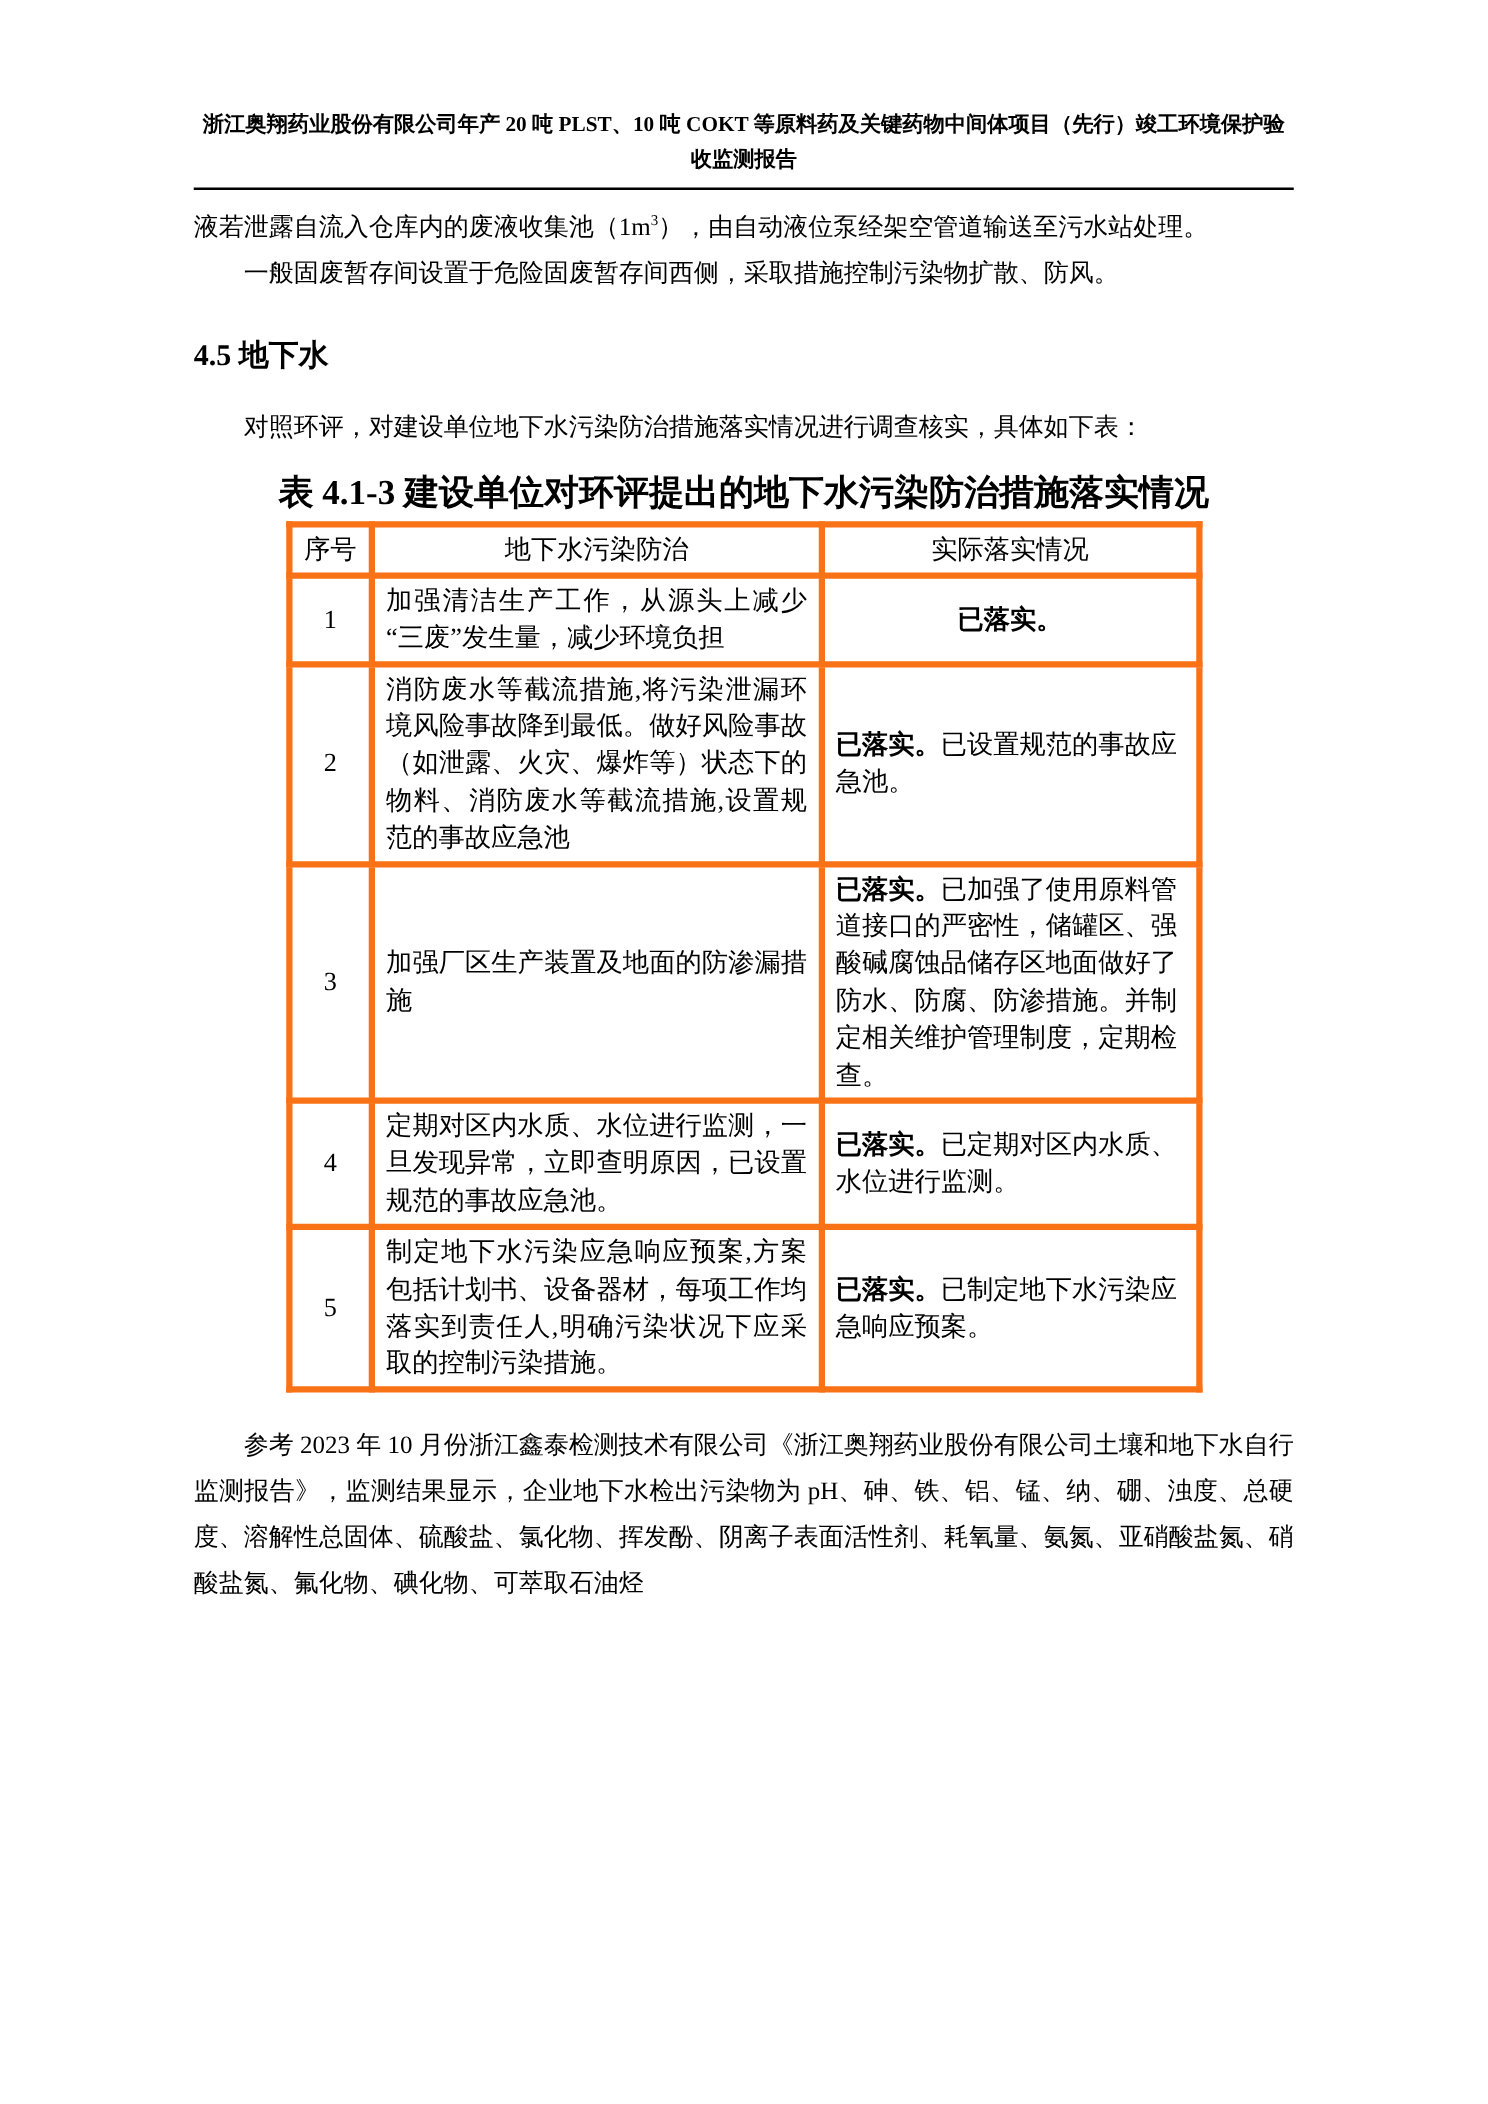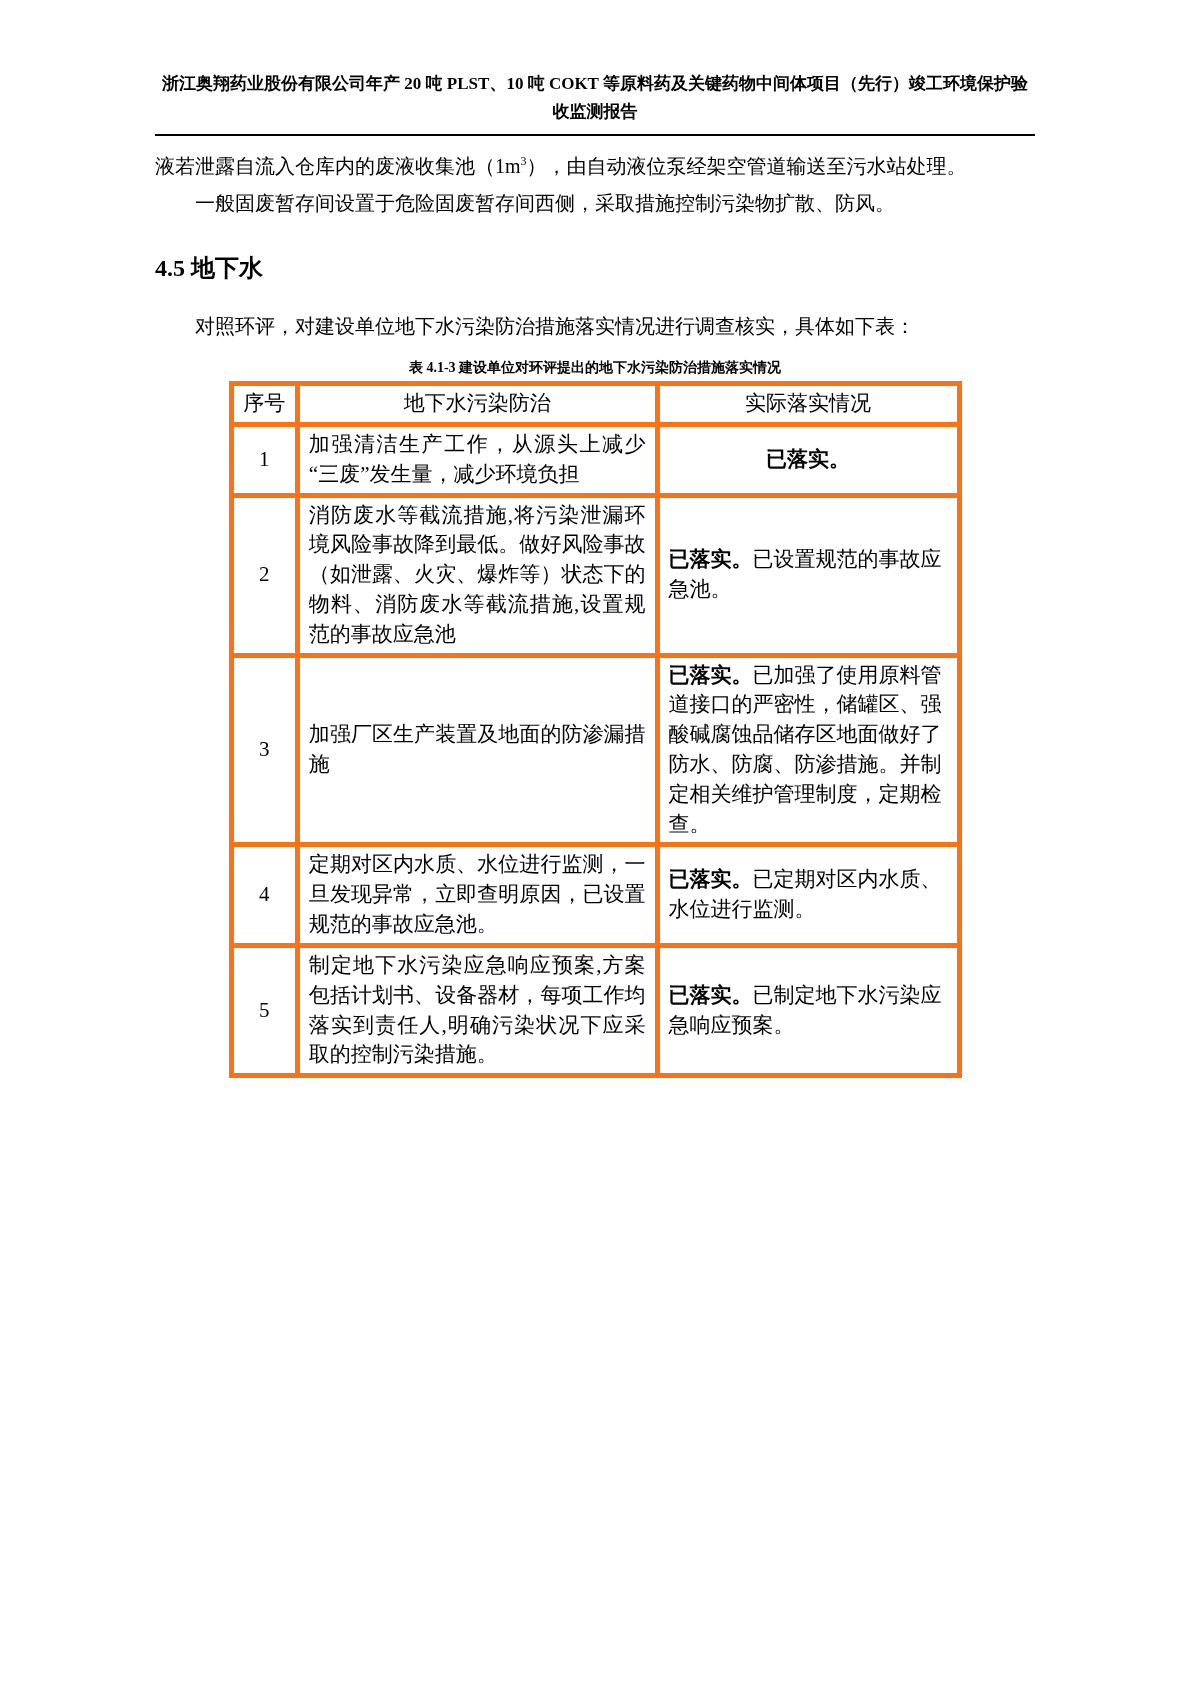--- a/index.html
+++ b/index.html
@@ -5,21 +5,21 @@
   html,body{margin:0;padding:0;background:#ffffff;}
   .page{
     position:relative;
     width:1190px;height:1683px;
     margin:0 auto;
     background:#ffffff;
     color:#000;
     font-family:"Liberation Serif","DejaVu Serif",serif;
     overflow:hidden;
   }
-  .content{position:absolute;left:155px;top:0;width:880px;}
+  .content{position:absolute;left:155px;top:16px;width:880px;}
   .doc-header{
     padding-top:70px;
     text-align:center;
     font-size:17px;
     line-height:1.65;
     font-weight:bold;
     border-bottom:2px solid #000;
     padding-bottom:8px;
   }
   .body-text{
@@ -30,21 +30,21 @@
   }
   .p-first{margin-top:12px;}
   .indent{text-indent:2em;}
   sup{font-size:0.6em;vertical-align:super;line-height:0;}
   .section-heading{
     font-size:24px;
     font-weight:bold;
     margin:30px 0 24px 0;
   }
   .table-title{
-    font-size:14px;
+    font-size:28px;
     font-weight:bold;
     text-align:center;
     margin:14px 0 4px 0;
   }
   table.gw{
     width:733px;
     margin:0 auto;
     border-collapse:collapse;
     font-size:21px;
     line-height:1.42;
@@ -120,16 +120,17 @@
           <td><span class="status">已落实。</span><span>已定期对区内水质、水位进行监测。</span></td>
         </tr>
         <tr>
           <td>5</td>
           <td>制定地下水污染应急响应预案,方案包括计划书、设备器材，每项工作均落实到责任人,明确污染状况下应采取的控制污染措施。</td>
           <td><span class="status">已落实。</span><span>已制定地下水污染应急响应预案。</span></td>
         </tr>
       </tbody>
     </table>
 
+    <p class="body-text indent p-ref">参考 2023 年 10 月份浙江鑫泰检测技术有限公司《浙江奥翔药业股份有限公司土壤和地下水自行监测报告》，监测结果显示，企业地下水检出污染物为 pH、砷、铁、铝、锰、纳、硼、浊度、总硬度、溶解性总固体、硫酸盐、氯化物、挥发酚、阴离子表面活性剂、耗氧量、氨氮、亚硝酸盐氮、硝酸盐氮、氟化物、碘化物、可萃取石油烃</p>
 
   </div>
 
 </div>
 
 </body></html>

